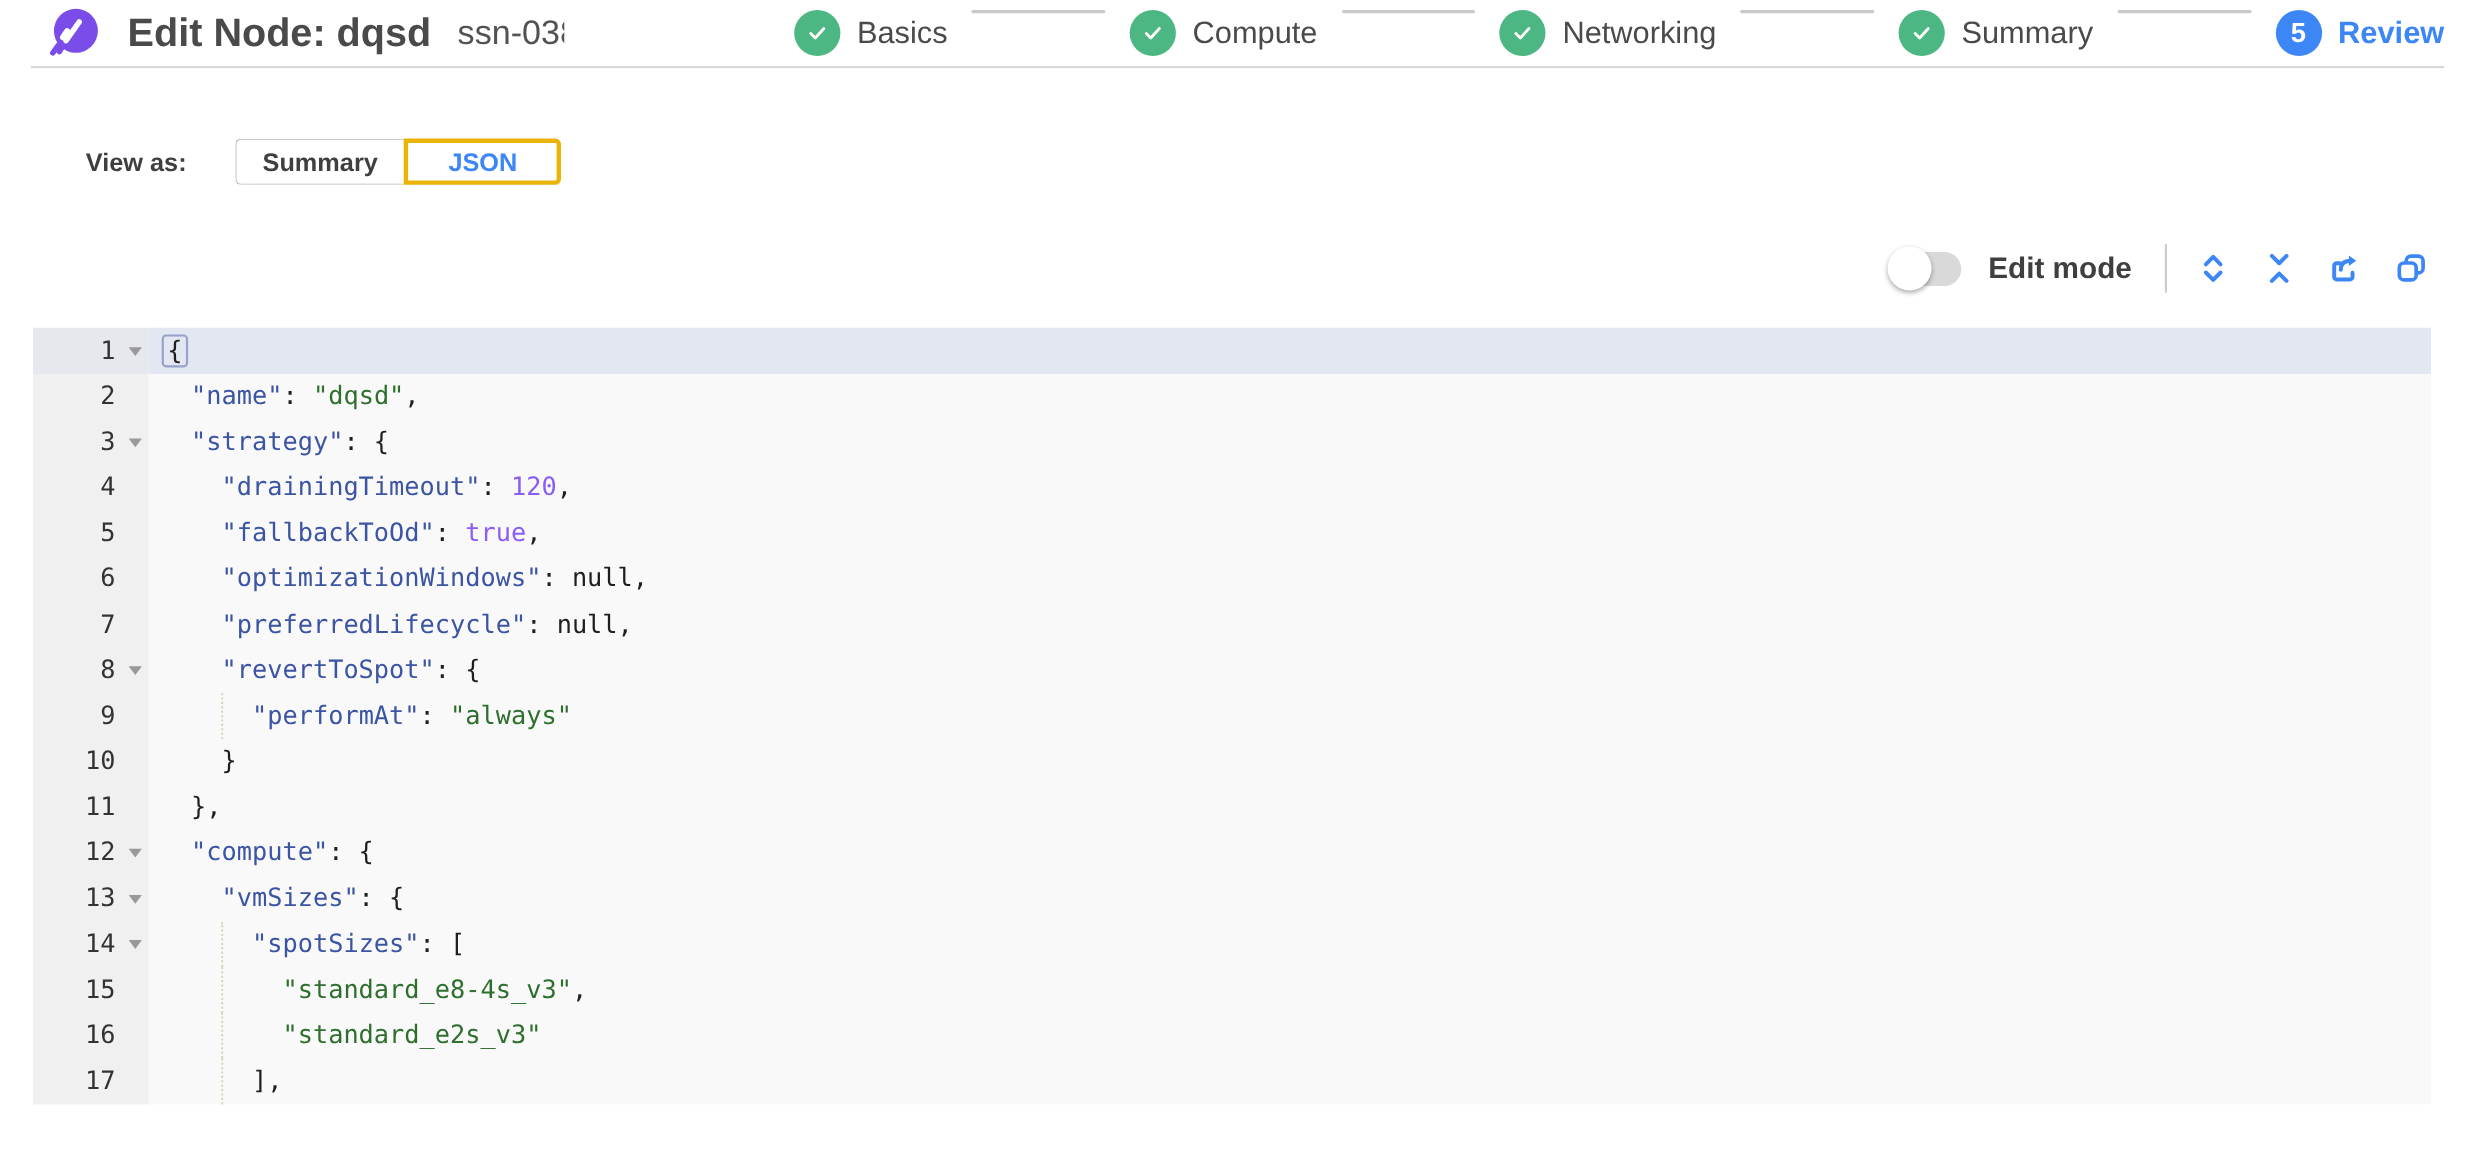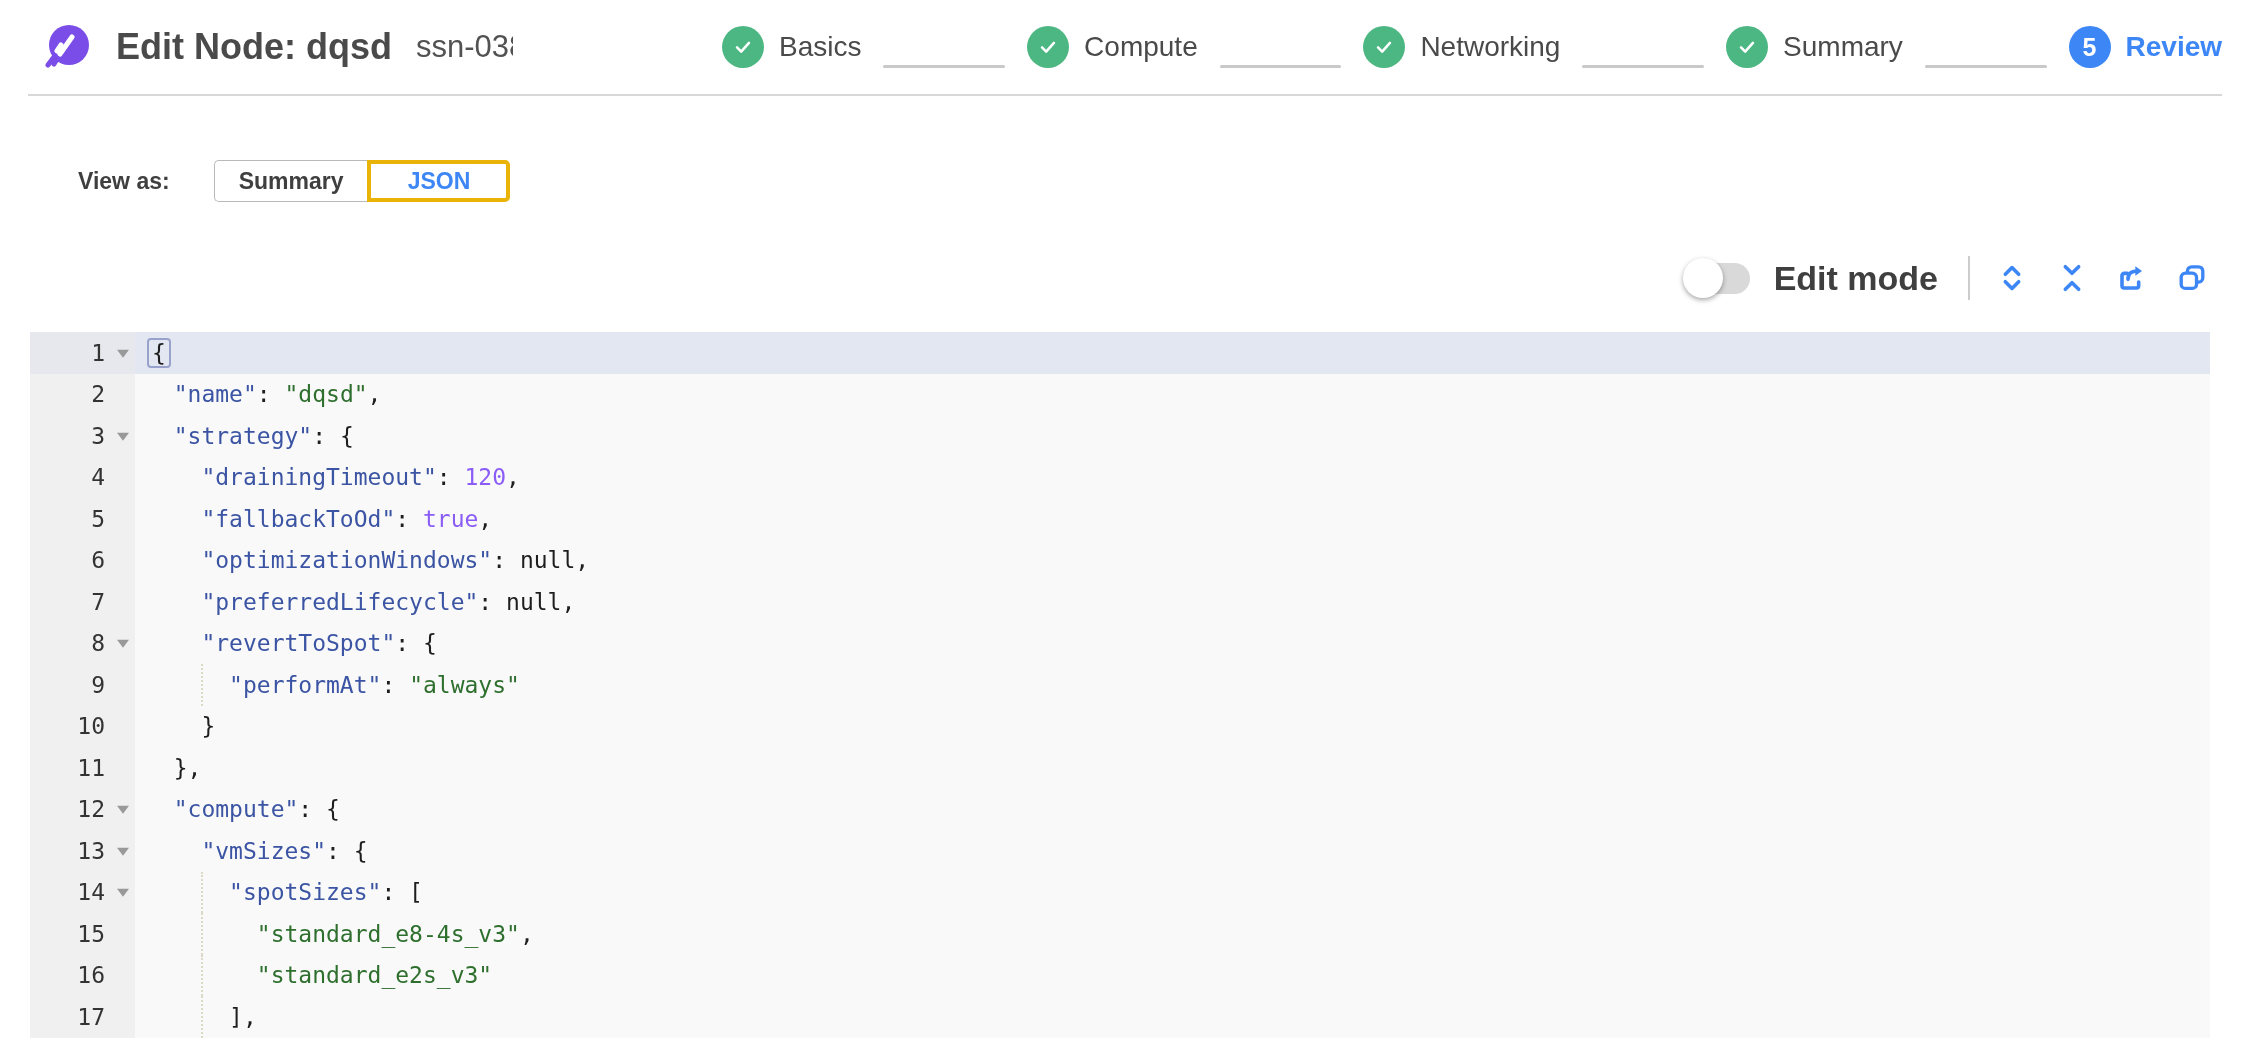--- a/index.html
+++ b/index.html
@@ -1,28 +1,28 @@
 <!DOCTYPE html>
 <html><head>
 <meta charset="utf-8">
 <style>
   * { margin:0; padding:0; box-sizing:border-box; }
   html,body { width:2250px; height:1048px; overflow:hidden; background:#fff;
               font-family:"Liberation Sans", sans-serif; }
 
   
-  .header { margin:0 28px; height:96px; border-bottom:2px solid #d8d8d8;
+  .header { margin:0 28px; height:62px; border-bottom:2px solid #d8d8d8;
             display:flex; align-items:center; }
   .logo { width:46px; height:46px; margin-left:16px; flex:none; }
   .page-title { font-size:36px; font-weight:700; color:#4a4a4a; margin-left:26px;
                 white-space:nowrap; flex:none; }
   .node-id { font-size:31px; color:#525252; margin-left:24px; white-space:nowrap;
              overflow:hidden; flex:none; width:97px; }
 
-  .stepper { margin-left:auto; width:1500px; flex:none; display:flex; align-items:flex-end; }
+  .stepper { margin-left:auto; width:1500px; flex:none; display:flex; align-items:flex-start; }
   .step { display:flex; align-items:center; flex:none; cursor:pointer; }
   .step-circle { width:42px; height:42px; border-radius:50%; background:#4cb782;
                  display:flex; align-items:center; justify-content:center; flex:none; }
   .step.current .step-circle { background:#3c86f5; color:#fff; font-size:25px; font-weight:700; }
   .step-label { margin-left:15px; font-size:28px; color:#4a4a4a; font-weight:500; }
   .step.current .step-label { color:#3c86f5; font-weight:700; }
   .connector { flex:1; height:3px; background:#c9c9c9; margin:0 22px; border-radius:2px; }
 
   
   .view-as { margin:64px 0 0 38px; display:flex; align-items:center; }
@@ -33,21 +33,21 @@
          font-size:23px; font-weight:700; color:#3f3f3f; cursor:pointer; }
   .seg.first { border-radius:5px 0 0 5px; border-right:none; }
   .seg.selected { border:4px solid #eab308; color:#3c86f5; border-radius:0 5px 5px 0; }
 
   
   .toolbar { margin:54px 42px 0 0; display:flex; align-items:center; justify-content:flex-end; }
   .toggle { width:64px; height:31px; background:#d9d9d9; border-radius:17px;
             position:relative; flex:none; cursor:pointer; }
   .knob { position:absolute; left:-3px; top:-5px; width:40px; height:40px;
           background:#fff; border-radius:50%; box-shadow:0 2px 5px rgba(0,0,0,.35); }
-  .em-label { margin-left:24px; font-size:34px; font-weight:700; color:#3f3f3f; }
+  .em-label { margin-left:24px; font-size:27px; font-weight:700; color:#3f3f3f; }
   .tb-divider { width:2px; height:44px; background:#ccc; margin:0 26px 0 30px; }
   .icon-btn { background:none; border:none; padding:0; margin-left:28px; cursor:pointer;
               display:flex; align-items:center; }
 
   
   .editor { margin:32px 40px 0 30px; background:#f9f9f9;
             font-family:"DejaVu Sans Mono", monospace; font-size:23px; }
   .line { height:41.5px; display:flex; align-items:center; }
   .gutter-cell { width:105px; flex:none; height:100%; background:#f0f0f0;
                  color:#333; text-align:right; padding-right:30px; position:relative;

